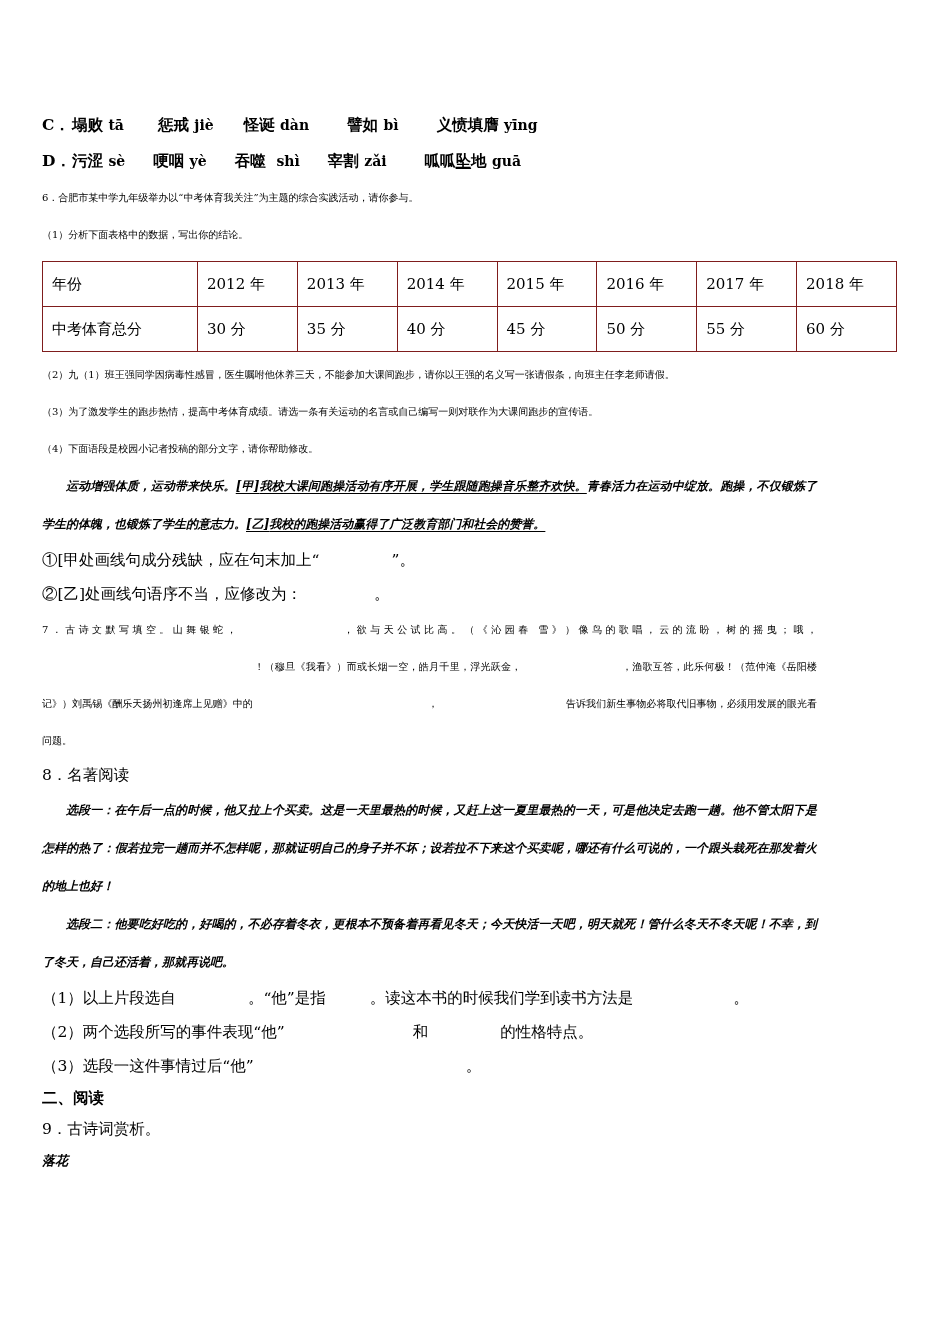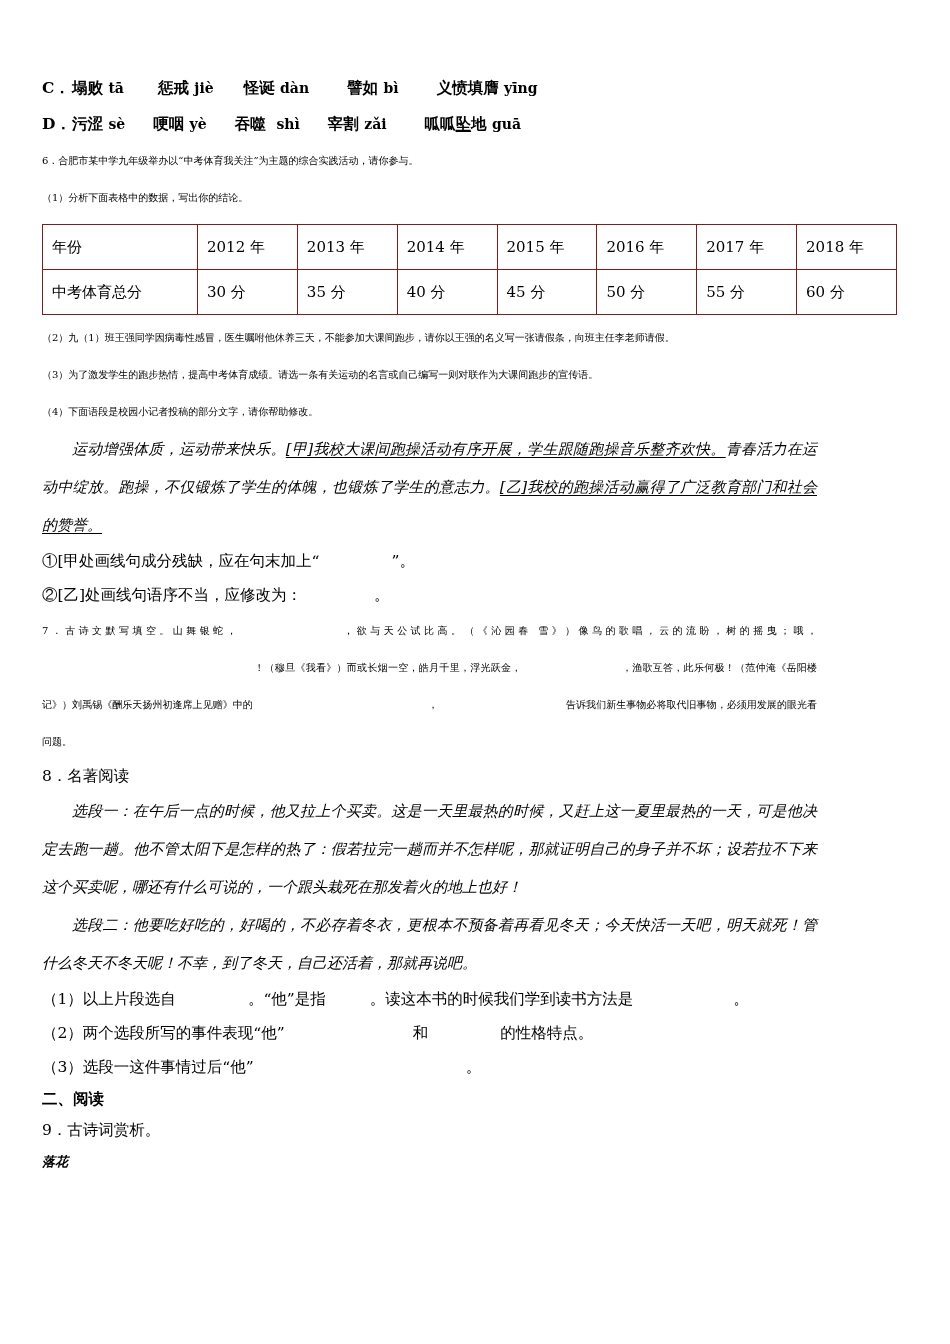--- a/index.html
+++ b/index.html
@@ -12,21 +12,21 @@
   body {
     width: 950px;
     height: 1344px;
     font-family: "DejaVu Serif", "Liberation Serif", serif;
     color: #000000;
     overflow: hidden;
   }
   .page {
     width: 862px;
     height: 1344px;
-    padding: 70px 45px 20px 42px;
+    padding: 107px 45px 20px 42px;
     position: relative;
   }
 
   
   .line {
     font-size: 15.5px;
     line-height: 34px;
     white-space: nowrap;
   }
   .para {
@@ -68,23 +68,23 @@
     padding: 0 9px;
     font-size: 15px;
     vertical-align: middle;
     white-space: nowrap;
   }
   table.data-table td.first-col { width: 155px; }
 
   
   .kai {
     font-family: "DejaVu Serif", "Liberation Serif", serif;
-    font-weight: 400;
+    font-weight: 700;
     font-style: italic;
-    font-size: 15px;
+    font-size: 12px;
     line-height: 38px;
     text-align: justify;
     text-justify: inter-ideograph;
   }
   .kai .u { text-decoration: underline; text-underline-offset: 3px; }
 
   .blank { text-decoration: underline; text-underline-offset: 3px; letter-spacing: 0; }
   .b-xs  { display: inline-block; width: 44px; }
   .b-md  { display: inline-block; width: 72px; }
   .b-lg  { display: inline-block; width: 100px; }

